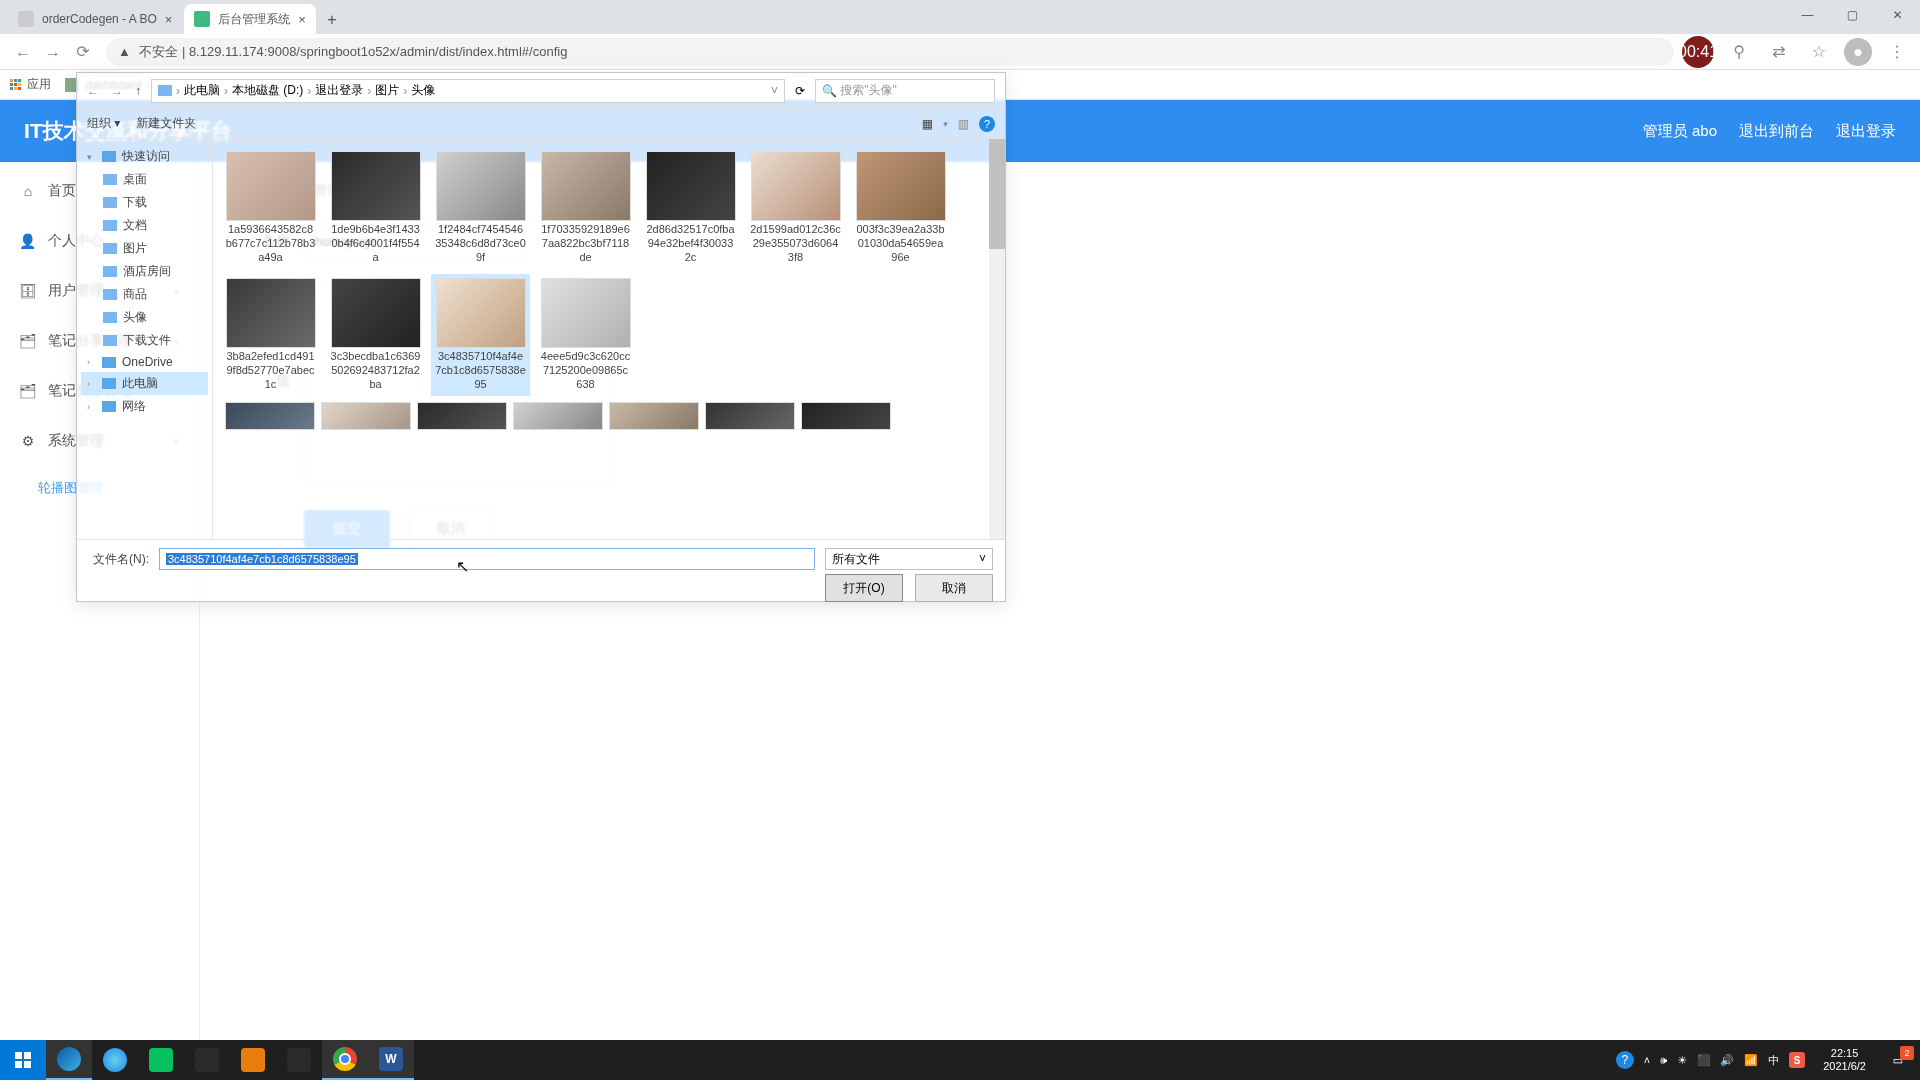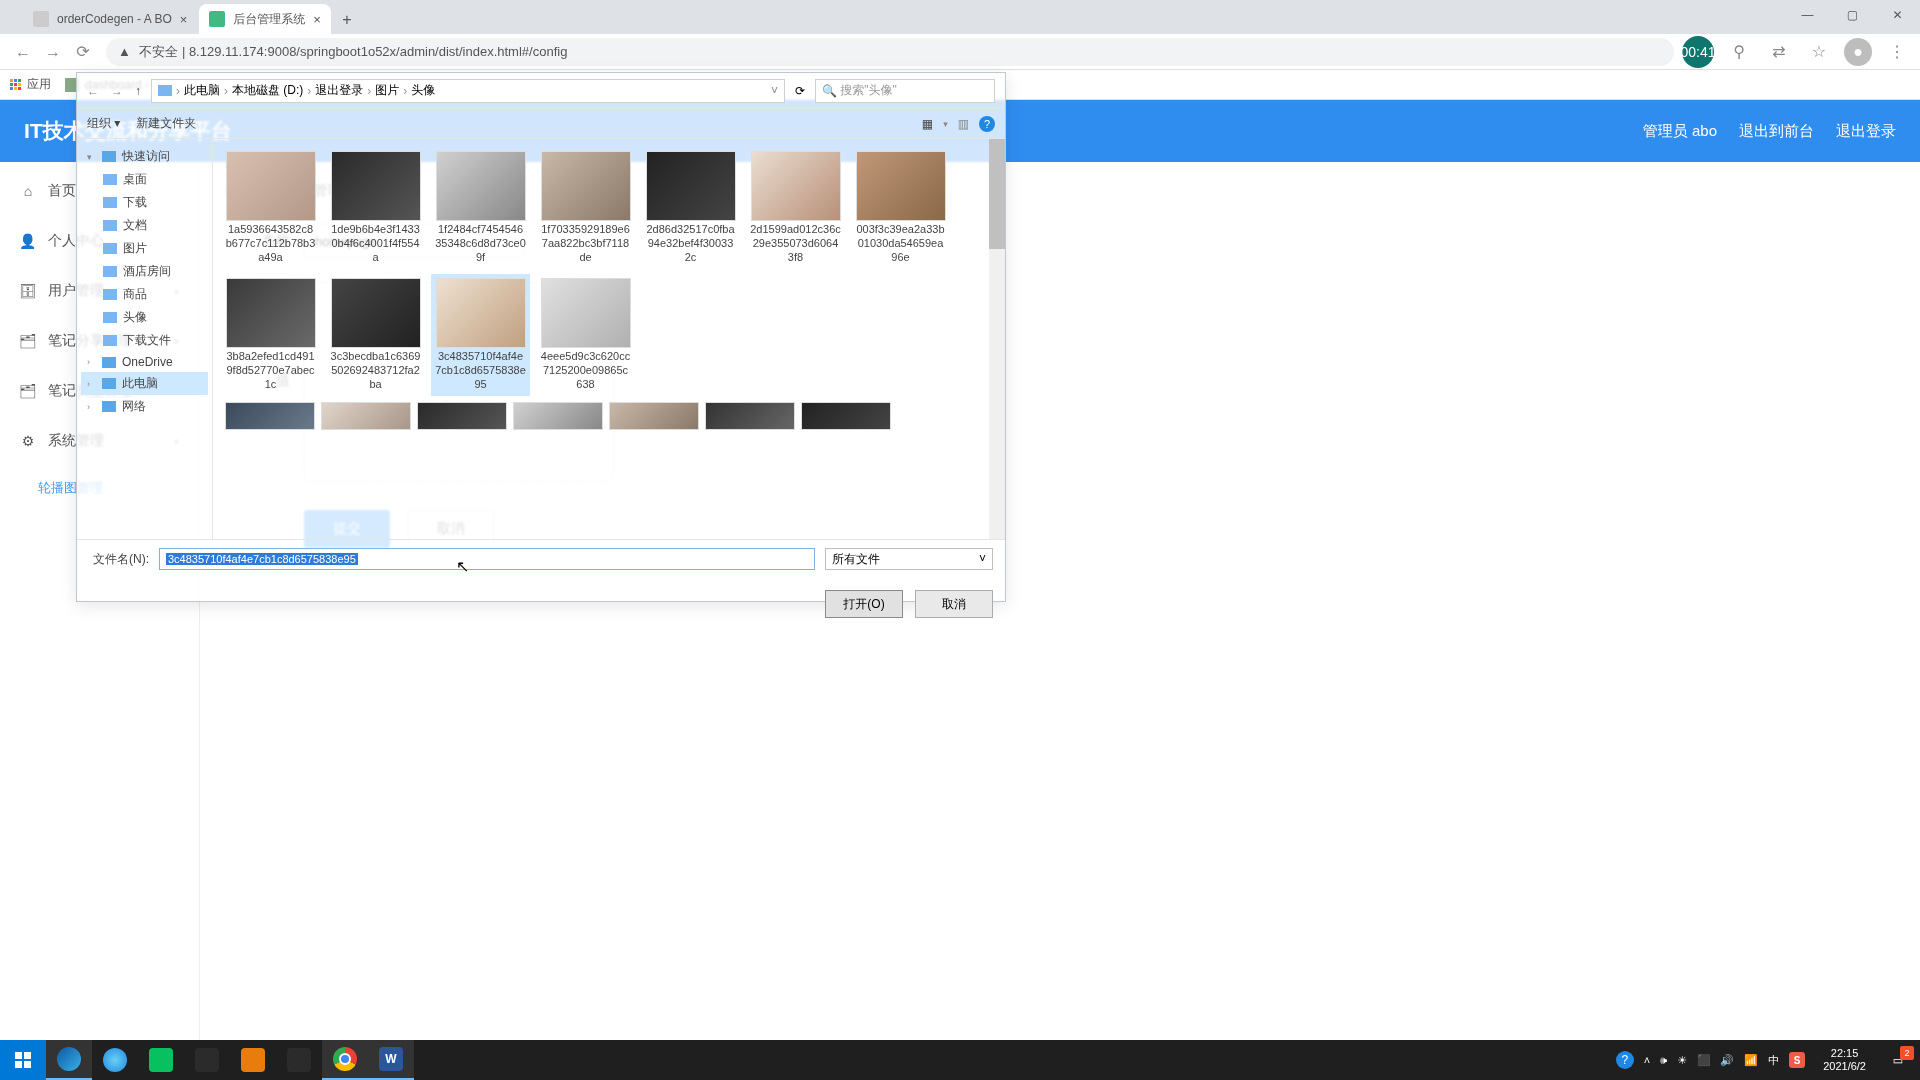--- a/index.html
+++ b/index.html
@@ -3,37 +3,37 @@
 <meta charset="utf-8">
 <style>
 * { margin: 0; padding: 0; box-sizing: border-box; font-family: "Microsoft YaHei", Arial, sans-serif; }
 body { width: 1920px; height: 1080px; background: #fff; overflow: hidden; position: relative; }
 
 
 .win-controls { position: absolute; top: 0; right: 0; height: 30px; display: flex; }
 .win-btn { width: 45px; height: 30px; display: flex; align-items: center; justify-content: center; font-size: 12px; color: #555; }
 
 
-.tab-strip { height: 34px; background: #dee1e6; display: flex; align-items: flex-end; padding-left: 23px; }
+.tab-strip { height: 34px; background: #dee1e6; display: flex; align-items: flex-end; padding-left: 8px; }
 .tab { height: 30px; display: flex; align-items: center; padding: 0 10px; font-size: 12px; color: #555; border-radius: 8px 8px 0 0; margin-right: 2px; max-width: 240px; }
 .tab.active { background: #fff; }
 .tab .favicon { width: 16px; height: 16px; margin-right: 8px; display: inline-block; background: #ccc; border-radius: 2px; }
 .tab .favicon.green { background: #42b983; }
 .tab .close { margin-left: 8px; font-size: 13px; }
 .newtab { width: 28px; height: 28px; display: flex; align-items: center; justify-content: center; font-size: 16px; color: #555; }
 
 
 .toolbar { height: 36px; background: #fff; border-bottom: 1px solid #e0e0e0; display: flex; align-items: center; padding: 0 8px; }
 .nav-btn { width: 30px; height: 30px; display: flex; align-items: center; justify-content: center; font-size: 16px; color: #888; }
 .addr-bar { flex: 1; height: 28px; background: #f1f3f4; border-radius: 14px; display: flex; align-items: center; padding: 0 12px; margin: 0 8px; font-size: 13px; color: #555; }
 .addr-bar .warn { margin-right: 8px; }
 .addr-bar .label { margin-right: 4px; }
 .toolbar-right { display: flex; align-items: center; gap: 10px; }
 .user-avatar { width: 28px; height: 28px; border-radius: 50%; background: #bdbdbd; display:flex;align-items:center;justify-content:center;color:#fff;}
-.timer-badge { width: 32px; height: 32px; border-radius: 50%; background: #0f766e; color: #fff; font-size: 14px; display: flex; align-items: center; justify-content: center; }
+.timer-badge { width: 32px; height: 32px; border-radius: 50%; background: #7f1d1d; color: #fff; font-size: 16px; display: flex; align-items: center; justify-content: center; }
 
 
 .bookmarks { height: 30px; background: #fff; border-bottom: 1px solid #e0e0e0; display: flex; align-items: center; padding: 0 10px; font-size: 12px; color: #555; }
 .bm-item { display: flex; align-items: center; margin-right: 14px; }
 .apps-icon { display: inline-grid; grid-template-columns: repeat(3,3px); grid-template-rows: repeat(3,3px); gap: 1px; margin-right: 6px; }
 .apps-icon span { background: #f19a3e; }
 .apps-icon span:nth-child(2){background:#4285f4;} .apps-icon span:nth-child(3){background:#34a853;}
 .apps-icon span:nth-child(4){background:#34a853;} .apps-icon span:nth-child(5){background:#ea4335;}
 .apps-icon span:nth-child(6){background:#fbbc05;} .apps-icon span:nth-child(7){background:#4285f4;}
 .apps-icon span:nth-child(8){background:#fbbc05;} .apps-icon span:nth-child(9){background:#ea4335;}
@@ -102,21 +102,21 @@
 .fd-thumb.p11{background:linear-gradient(135deg,#444,#222);}
 .fd-thumb.p12{background:linear-gradient(135deg,#eee0d0,#c0a080);}
 .fd-thumb.p13{background:linear-gradient(135deg,#eadcce,#9a7a5a);}
 .fd-thumb.p14{background:linear-gradient(135deg,#e0e0e0,#b0b0b0);}
 .fd-thumb.p15{background:linear-gradient(135deg,#3a4a5a,#6a7a8a);}
 .fd-name { font-size: 11px; text-align: center; color: #444; word-break: break-all; line-height: 1.25; margin-top: 2px; max-height: 42px; overflow:hidden;}
 .fd-partial { display:flex; gap:6px; width:100%; padding:0 4px;}
 .fd-partial .fd-thumb{width:90px; height:28px;}
 .fd-scroll { position:absolute; right:0; top:0; bottom:0; width:16px; background:#f0f0f0;}
 .fd-scroll-thumb{ position:absolute; top:0; width:16px; height:110px; background:#c0c0c0;}
-.fd-bottom { height: 64px; border-top: 1px solid #e5e5e5; padding: 8px 12px; display:flex; flex-direction:column; gap:20px;}
+.fd-bottom { height: 64px; border-top: 1px solid #e5e5e5; padding: 8px 12px; display:flex; flex-direction:column; gap:4px;}
 .fd-row { display:flex; align-items:center; gap:10px; }
 .fd-label { width: 60px; text-align: right; color:#444;}
 .fd-fname { flex: 1; height: 22px; border: 1px solid #7eb2e6; background:#fff; padding: 0 6px; display:flex; align-items:center;}
 .fd-fname span { background:#2e7cd6; color:#fff; padding:0 2px; font-size:11px;}
 .fd-type-sel { width: 168px; height:22px; border:1px solid #c0c0c0; padding:0 6px; display:flex;align-items:center; justify-content:space-between; background:#fff;}
 .fd-row2 { display:flex; justify-content:flex-end; gap:12px;}
 .fd-btn { width: 78px; height: 28px; border:1px solid #adadad; background:#e9e9e9; font-size:12px;}
 .fd-btn.primary { background:#e1e1e1; border-color:#8a8a8a;}
 
 

